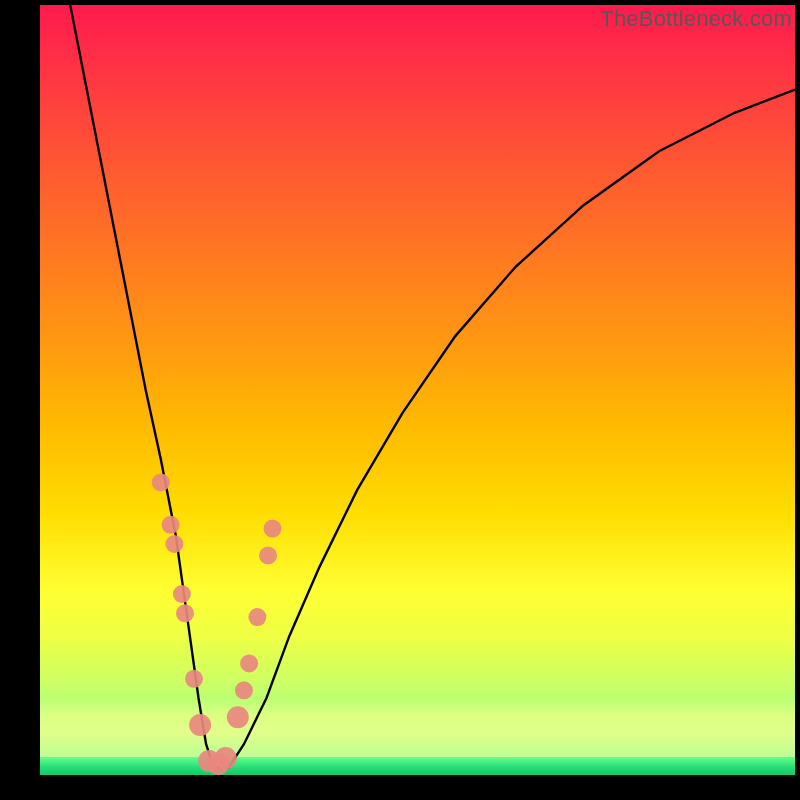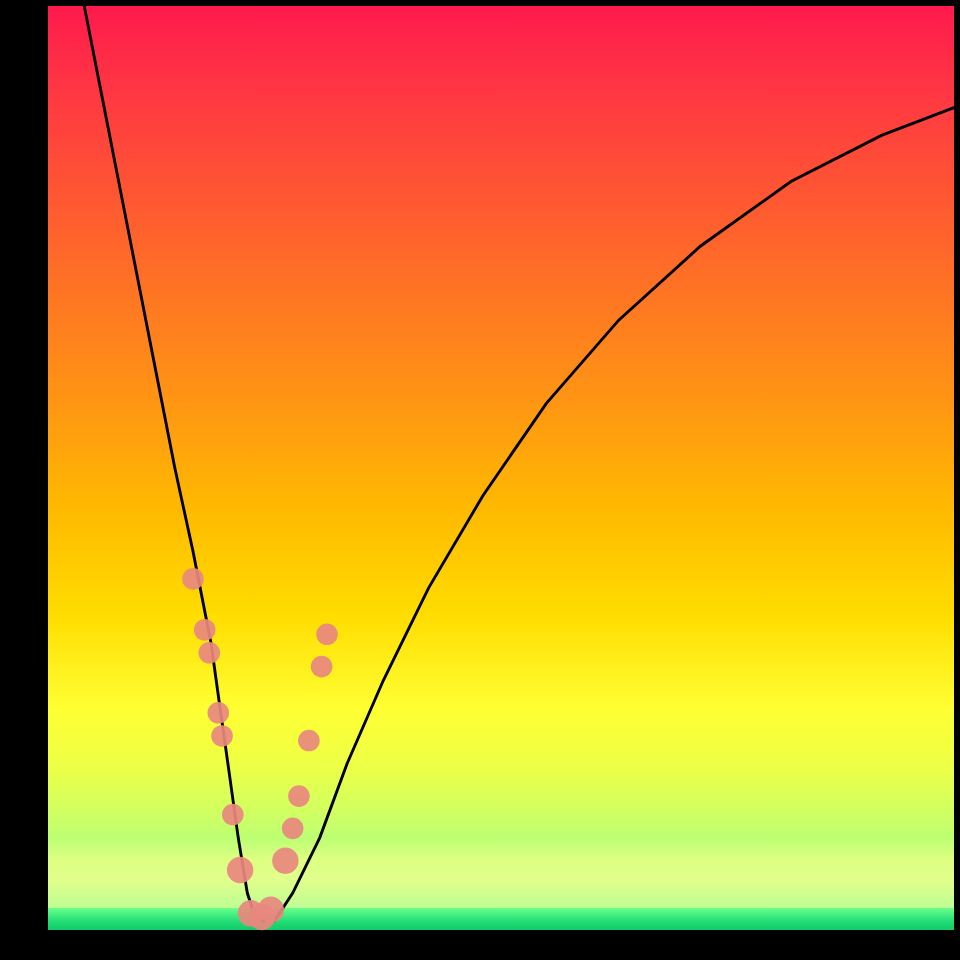--- a/index.html
+++ b/index.html
@@ -105,13 +105,14 @@
           <circle cx="197.8" cy="712.3" r="11" class="dot"></circle>
           <circle cx="203.9" cy="685.3" r="9" class="dot"></circle>
           <circle cx="209.1" cy="658.4" r="9" class="dot"></circle>
           <circle cx="217.4" cy="612.1" r="9" class="dot"></circle>
           <circle cx="228.0" cy="550.5" r="9" class="dot"></circle>
           <circle cx="232.5" cy="523.6" r="9" class="dot"></circle>
         </g>
     </svg>
   </div>
 
+  <div class="watermark">TheBottleneck.com</div>
 </div>
 
 </body></html>

